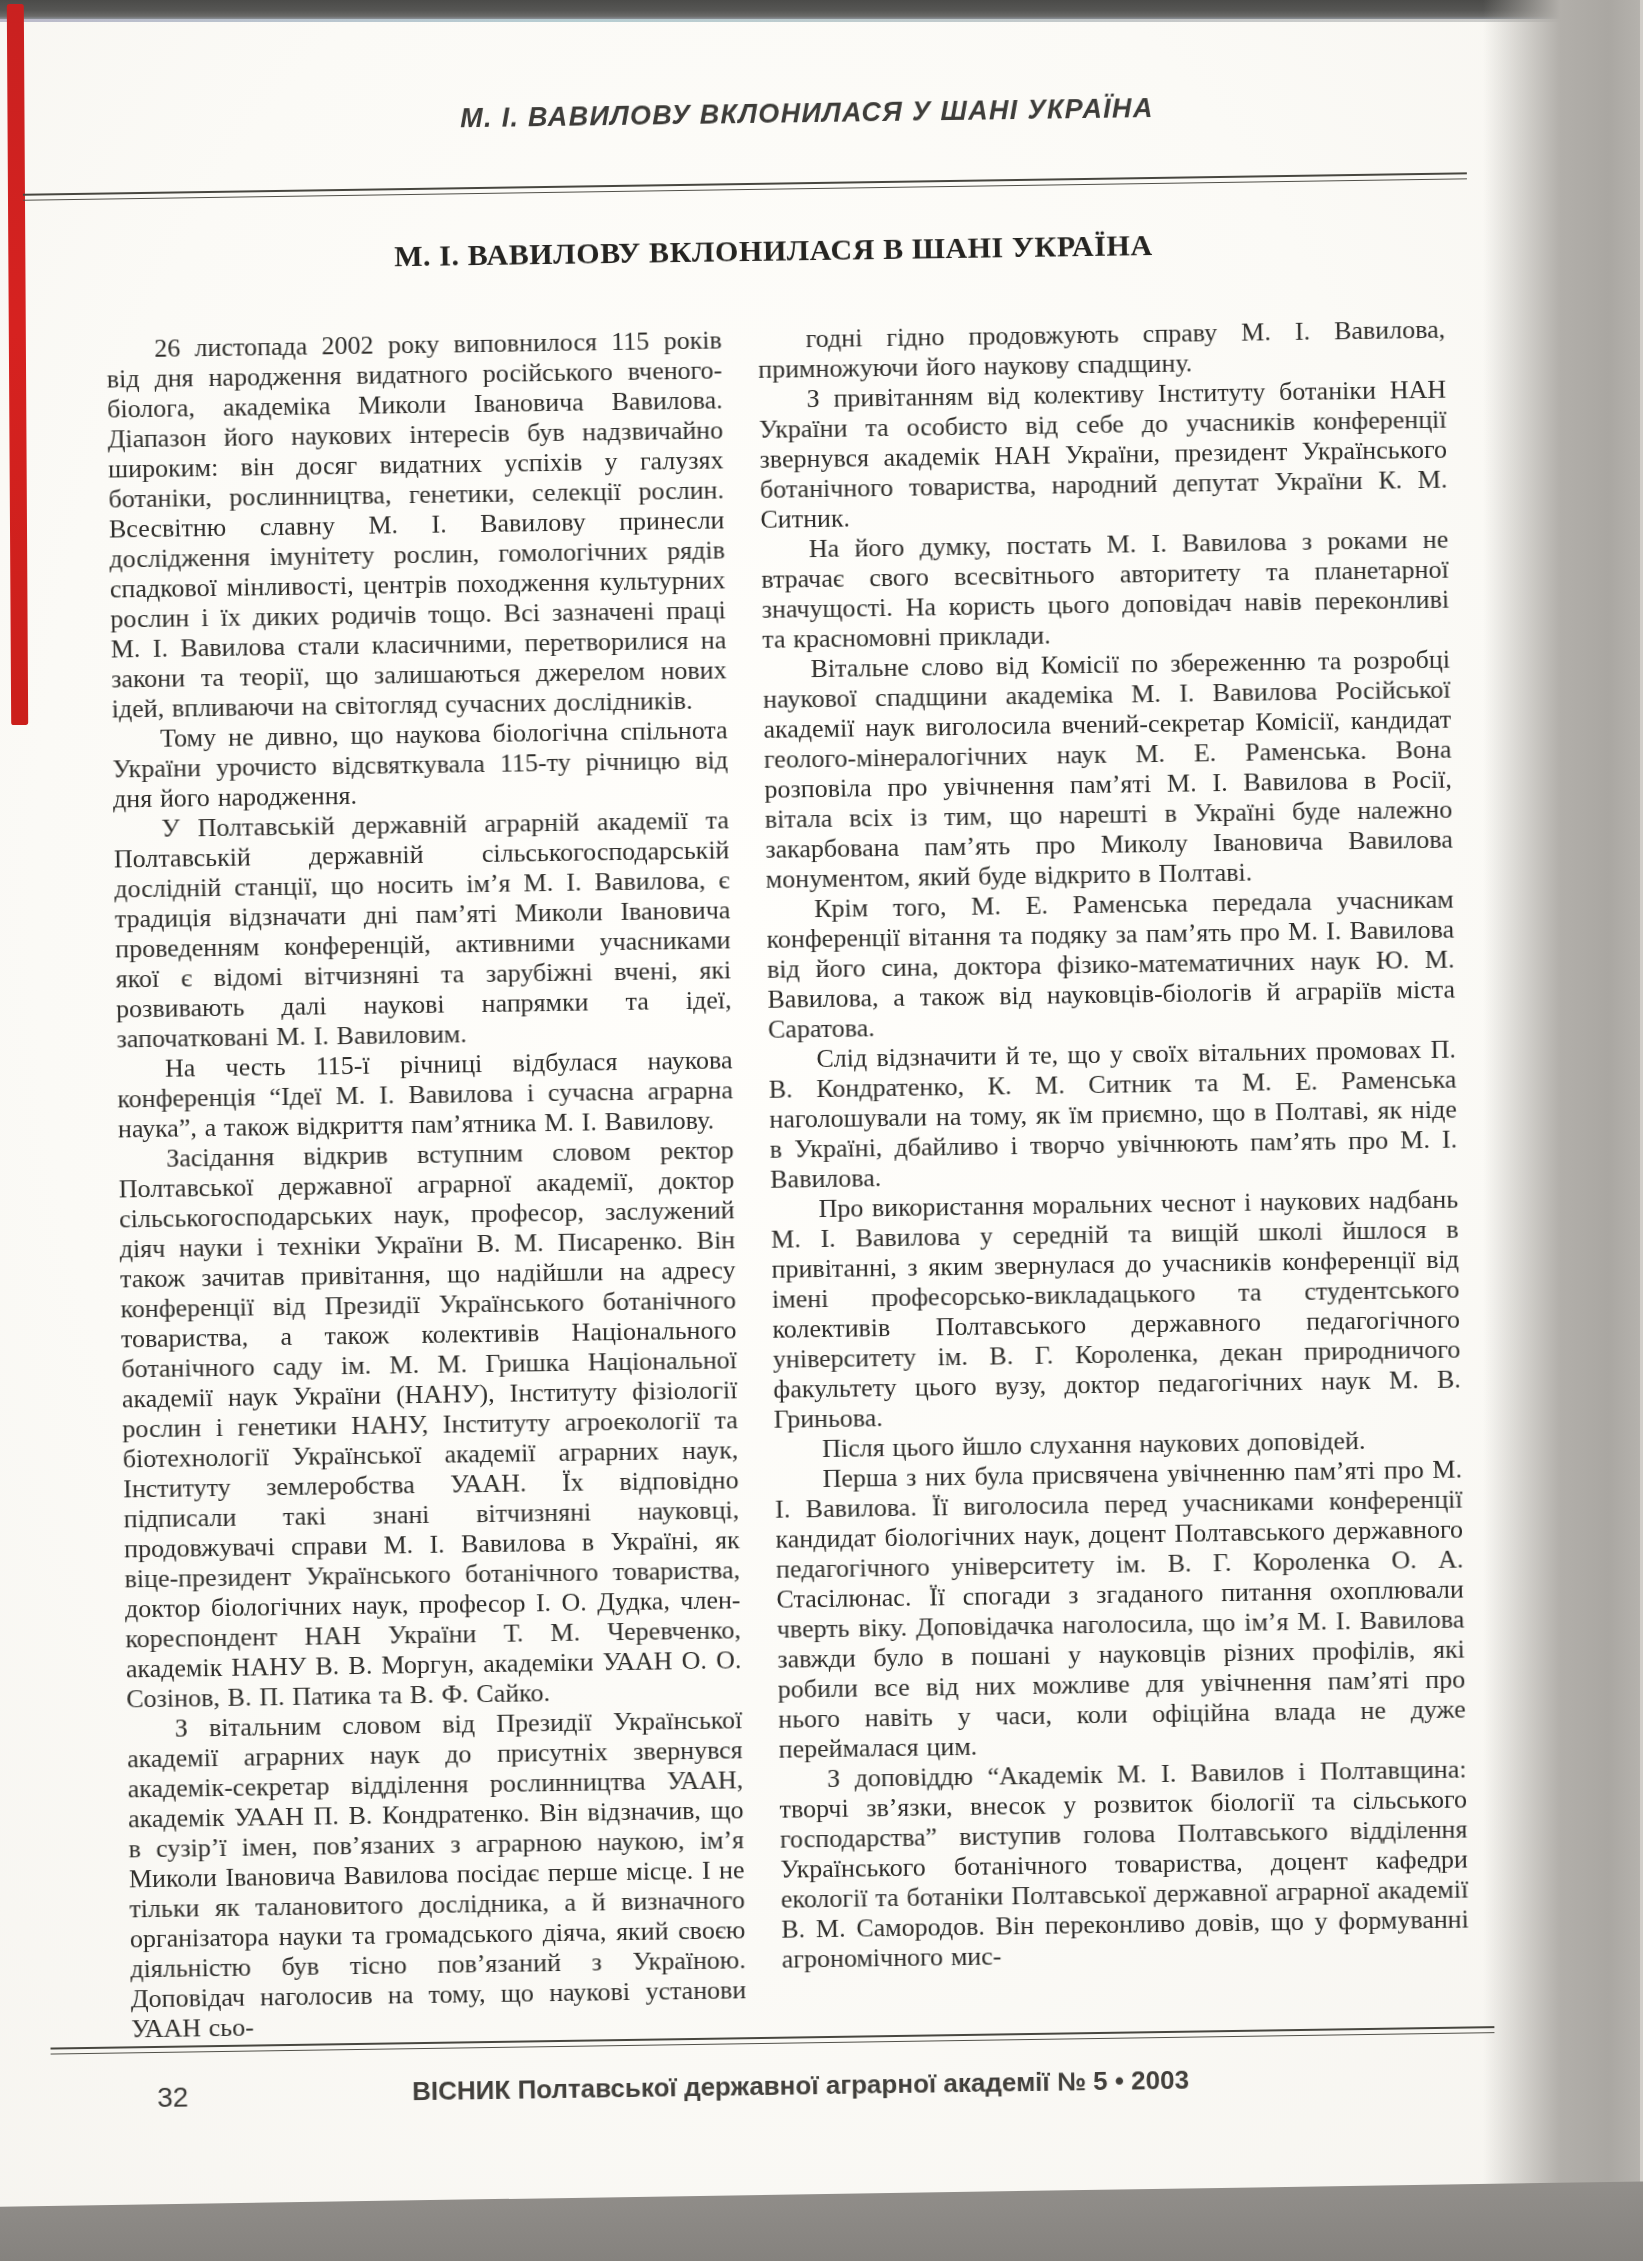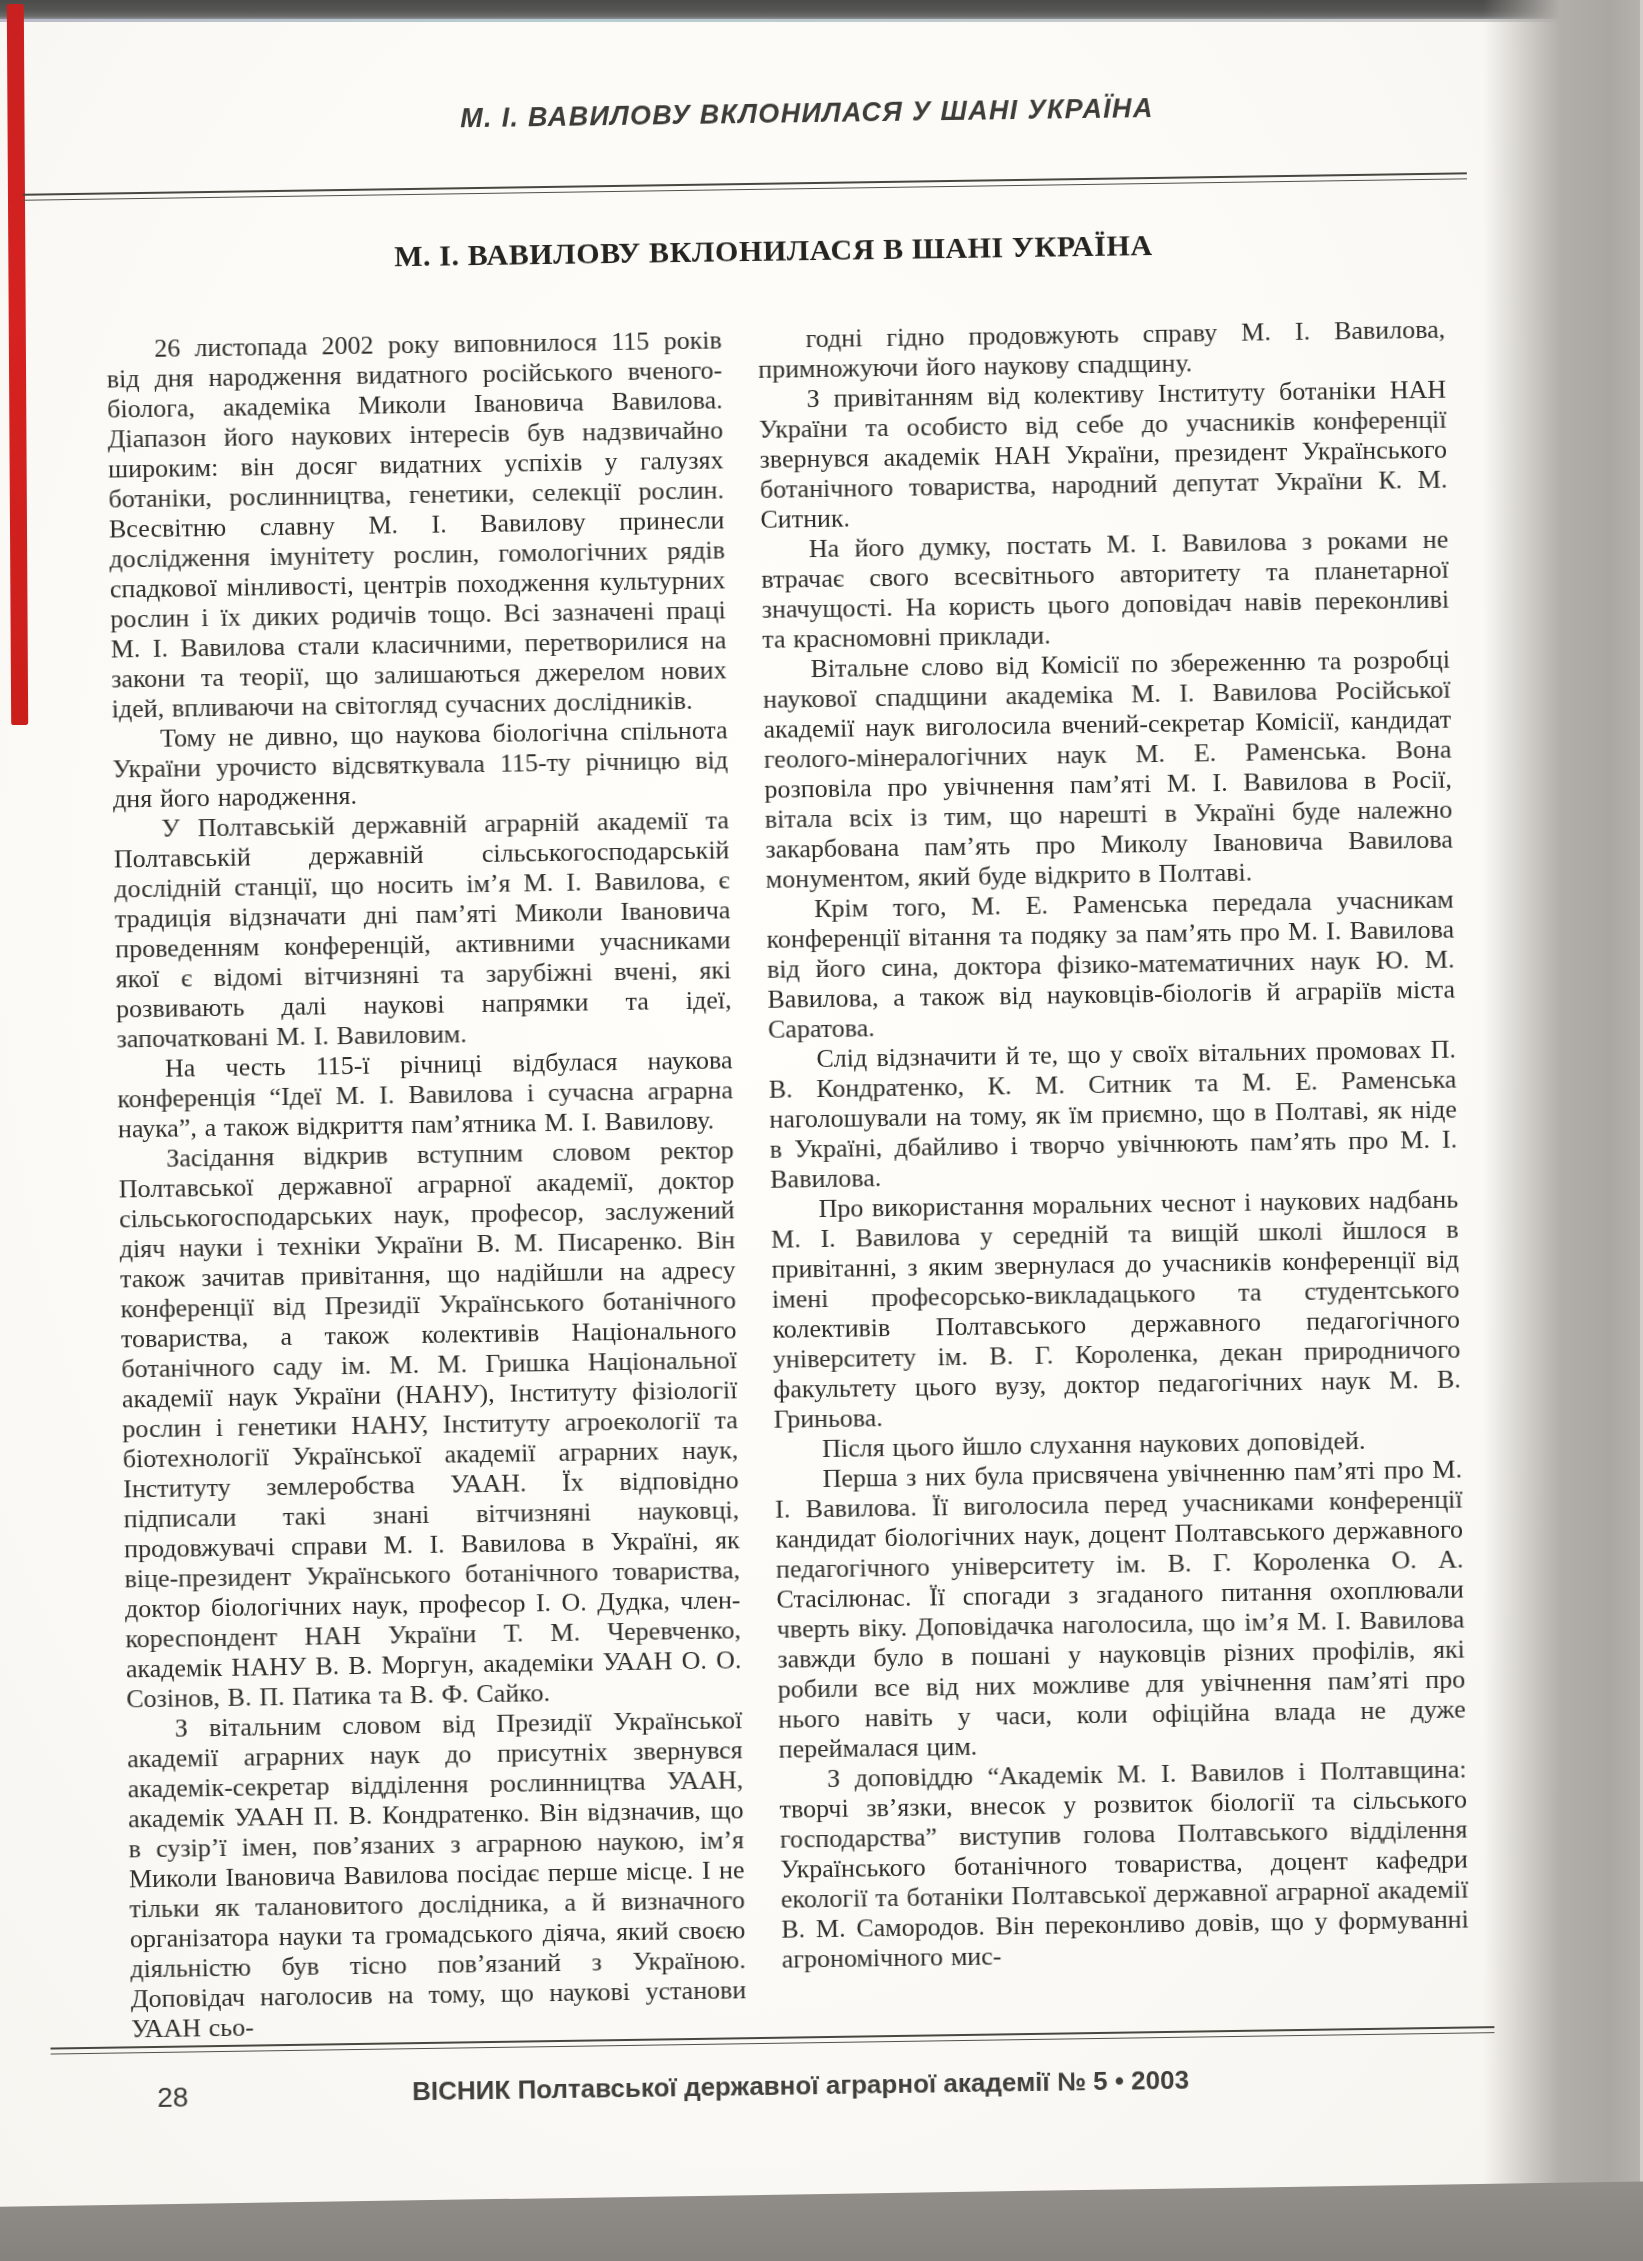--- a/index.html
+++ b/index.html
@@ -146,18 +146,18 @@
         <p>Крім того, М. Е. Раменська передала учасникам конференції вітання та подяку за пам’ять про М. І. Вавилова від його сина, доктора фізико-математичних наук Ю. М. Вавилова, а також від науковців-біологів й аграріїв міста Саратова.</p>
         <p>Слід відзначити й те, що у своїх вітальних промовах П. В. Кондратенко, К. М. Ситник та М. Е. Раменська наголошували на тому, як їм приємно, що в Полтаві, як ніде в Україні, дбайливо і творчо увічнюють пам’ять про М. І. Вавилова.</p>
         <p>Про використання моральних чеснот і наукових надбань М. І. Вавилова у середній та вищій школі йшлося в привітанні, з яким звернулася до учасників конференції від імені професорсько-викладацького та студентського колективів Полтавського державного педагогічного університету ім. В. Г. Короленка, декан природничого факультету цього вузу, доктор педагогічних наук М. В. Гриньова.</p>
         <p>Після цього йшло слухання наукових доповідей.</p>
         <p>Перша з них була присвячена увічненню пам’яті про М. І. Вавилова. Її виголосила перед учасниками конференції кандидат біологічних наук, доцент Полтавського державного педагогічного університету ім. В. Г. Короленка О. А. Стасілюнас. Її спогади з згаданого питання охоплювали чверть віку. Доповідачка наголосила, що ім’я М. І. Вавилова завжди було в пошані у науковців різних профілів, які робили все від них можливе для увічнення пам’яті про нього навіть у часи, коли офіційна влада не дуже переймалася цим.</p>
         <p>З доповіддю “Академік М. І. Вавилов і Полтавщина: творчі зв’язки, внесок у розвиток біології та сільського господарства” виступив голова Полтавського відділення Українського ботанічного товариства, доцент кафедри екології та ботаніки Полтавської державної аграрної академії В. М. Самородов. Він переконливо довів, що у формуванні агрономічного мис-</p>
       </div>
     </div>
 
     <div class="rule rule-bottom"></div>
-    <div class="page-number">28</div>
+    <div class="page-number">32</div>
     <div class="journal-footer">ВІСНИК Полтавської державної аграрної академії  № 5 • 2003</div>
 
   </div>
 </div>
 
 
 </body></html>

